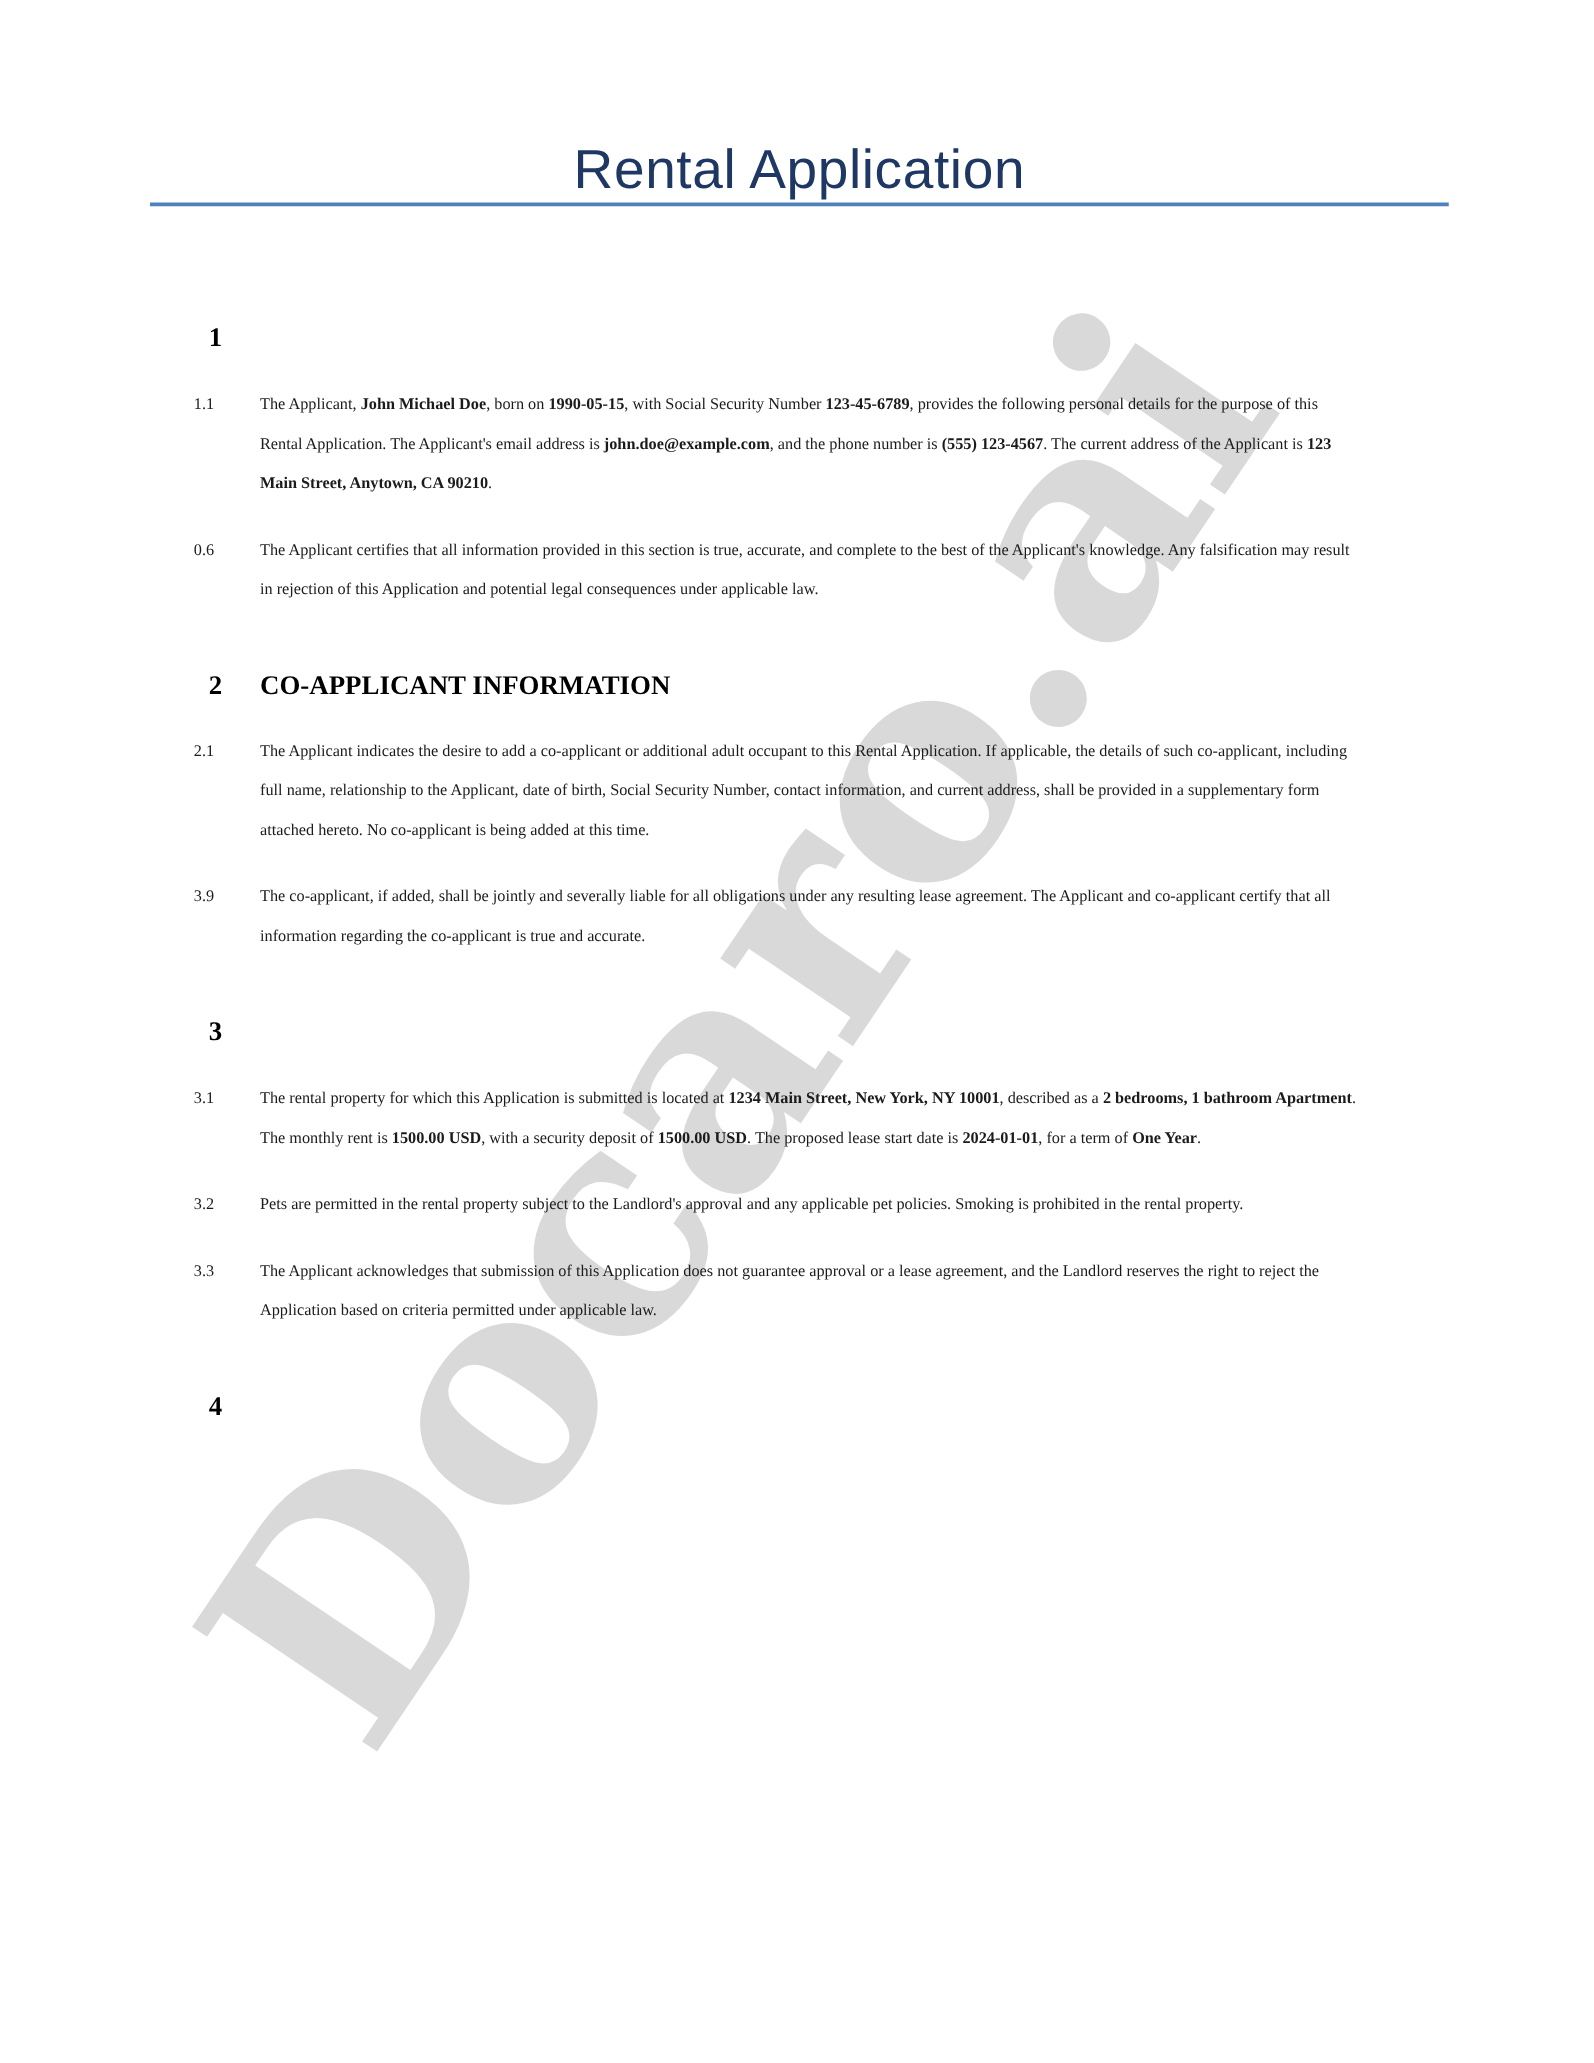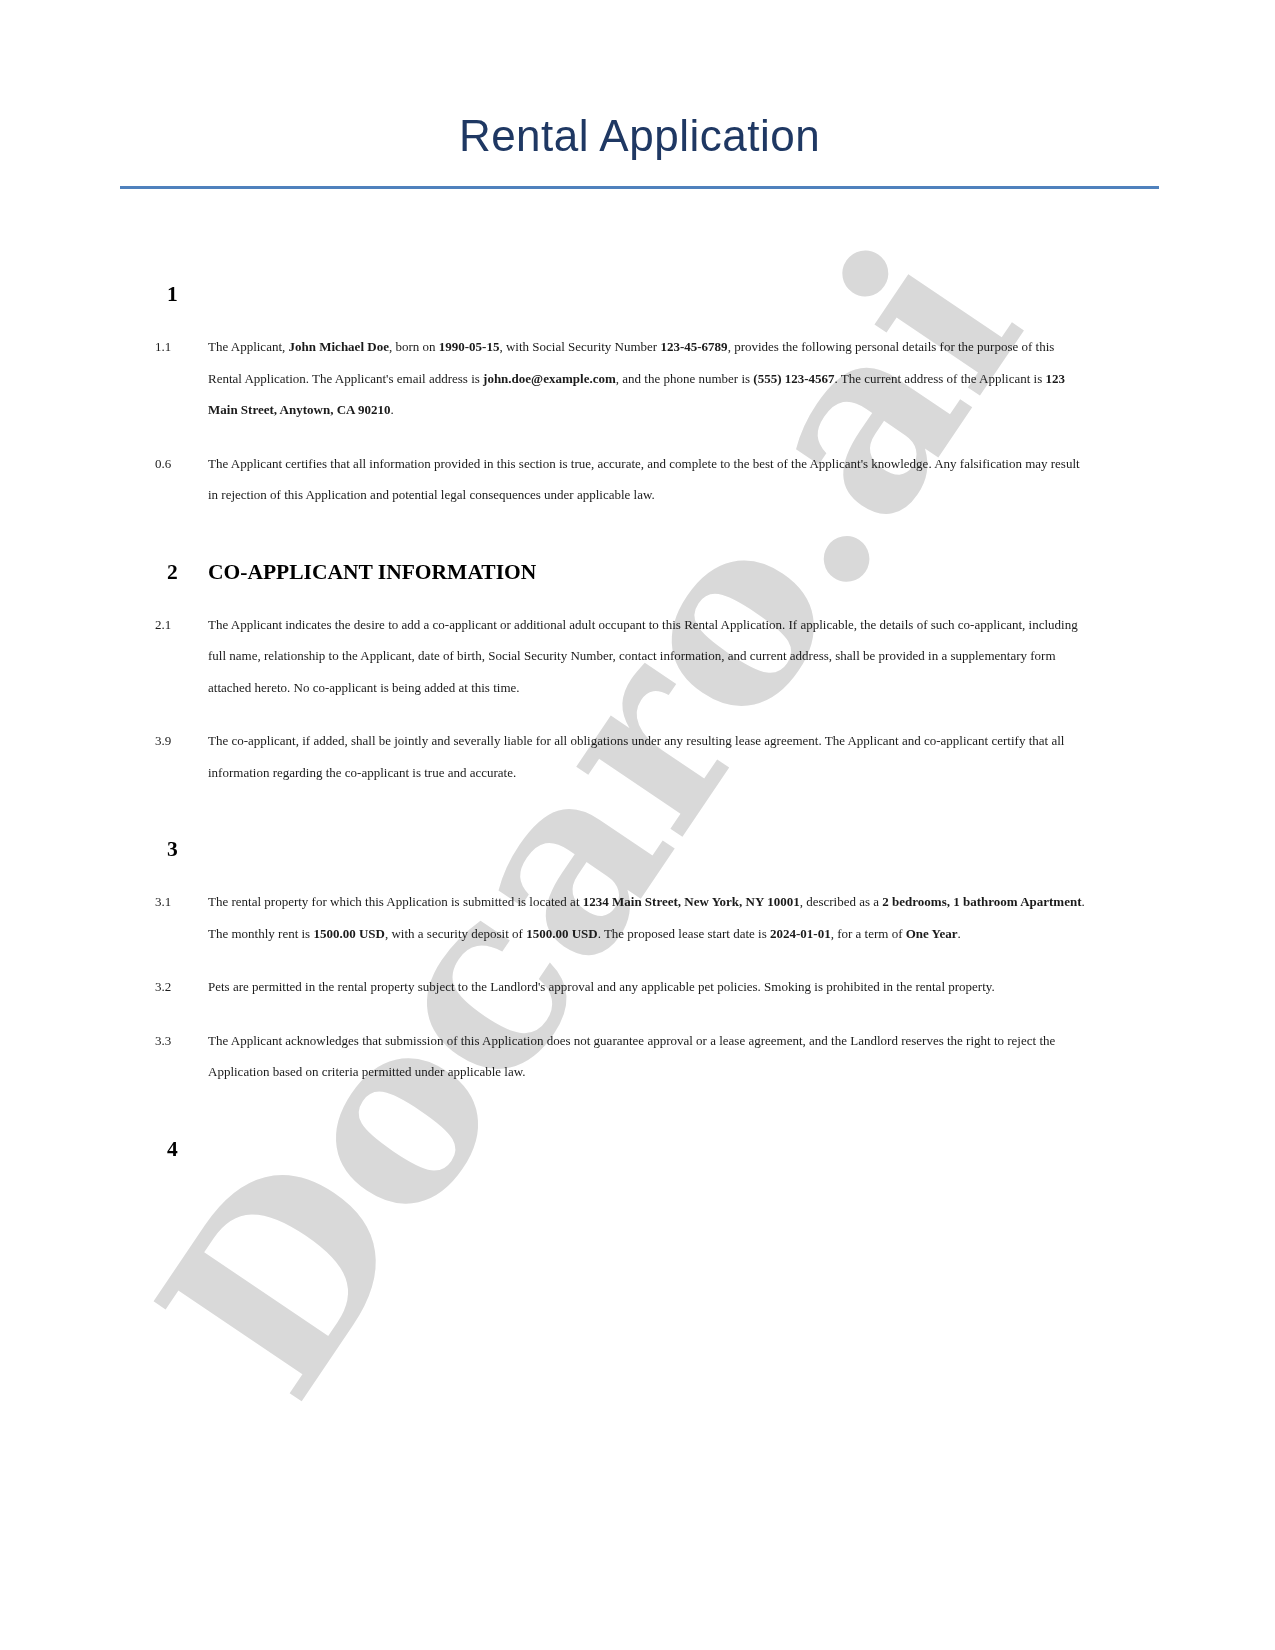--- a/index.html
+++ b/index.html
@@ -34,21 +34,21 @@
   }
   .doc{
     position:relative;
     z-index:1;
     width:100%;
     height:100%;
   }
   .title-wrap{
     margin:0 116px 0 120px;
     padding-top:110px;
-    padding-bottom:24px;
+    padding-bottom:0;
     border-bottom:3px solid var(--rule-color);
     text-align:center;
   }
   .doc-title{
     font-family:"Liberation Sans", sans-serif;
     font-weight:400;
     font-size:44px;
     line-height:52px;
     color:var(--title-color);
     letter-spacing:0.5px;

